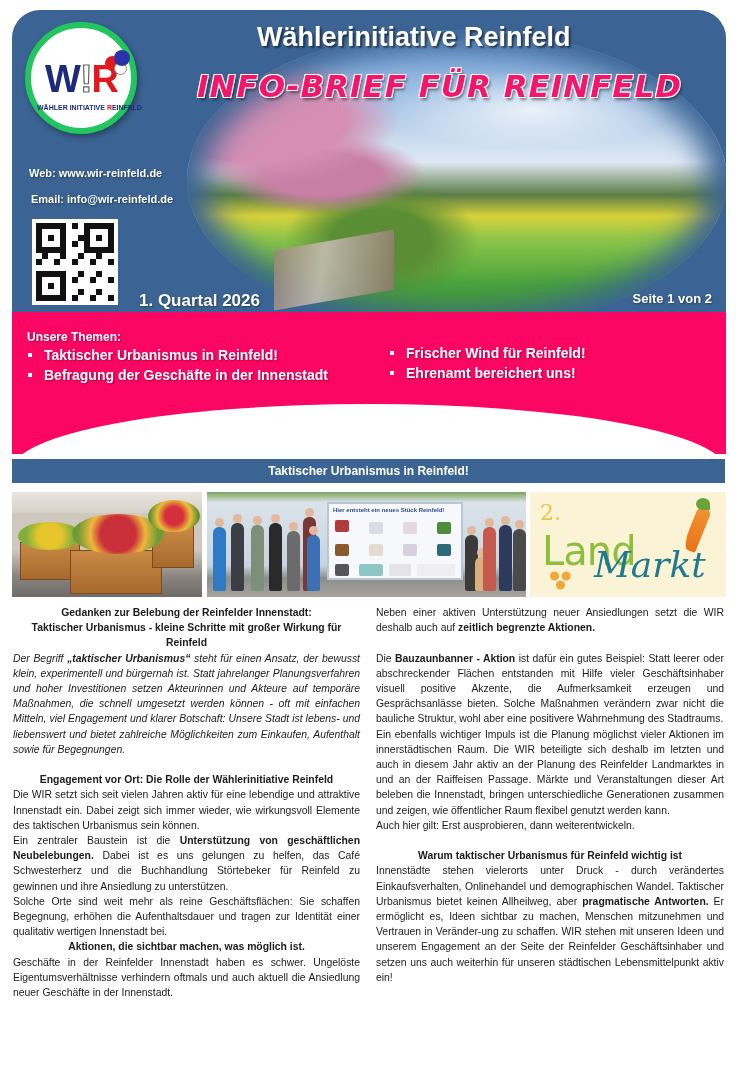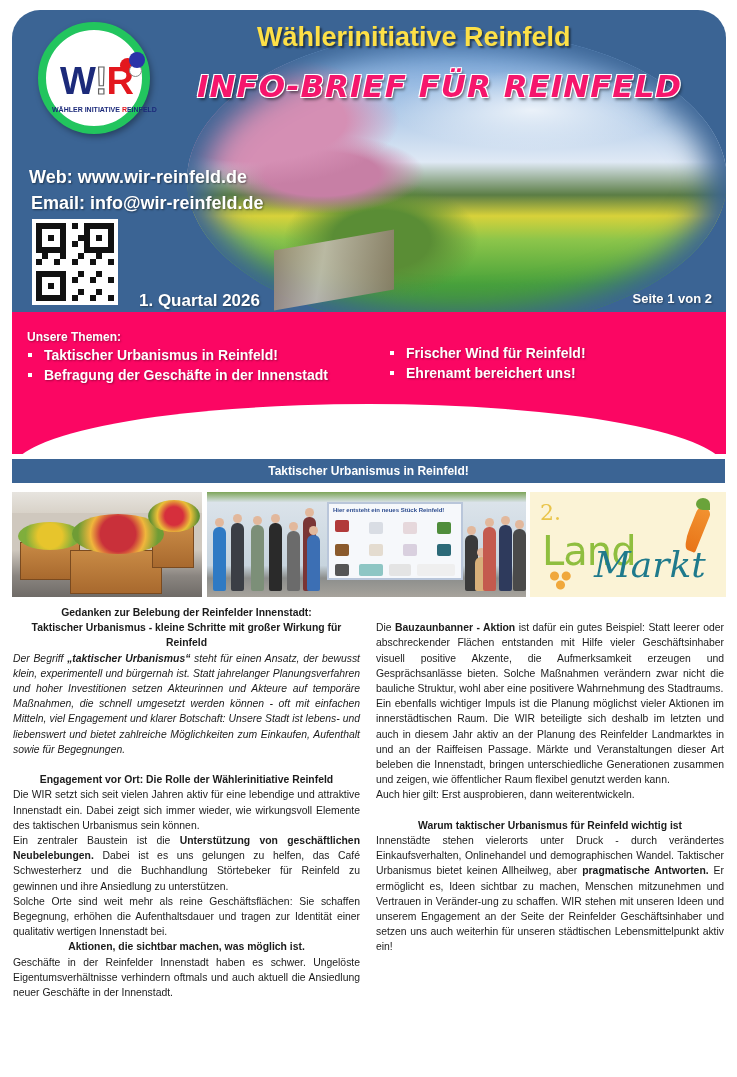--- a/index.html
+++ b/index.html
@@ -24,47 +24,47 @@
   .hero-clouds {
     position: absolute; left: 380px; top: 60px; width: 280px; height: 80px;
     background: radial-gradient(ellipse at 50% 50%, rgba(255,255,255,0.75), rgba(255,255,255,0) 70%);
   }
   .hero-fence {
     position: absolute; left: 262px; top: 230px; width: 120px; height: 60px;
     background: linear-gradient(100deg, #9a8576 0%, #c9bfb5 40%, #8d7a6a 100%);
     transform: skewY(-10deg); opacity: 0.85;
   }
   .logo-circle {
-    position: absolute; left: 26px; top: 12px; width: 112px; height: 112px;
-    background: #fff; border-radius: 50%; border: 8px solid #22c55e;
+    position: absolute; left: 13px; top: 12px; width: 112px; height: 112px;
+    background: #fff; border-radius: 50%; border: 6px solid #22c55e;
     box-shadow: 2px 3px 6px rgba(0,0,0,0.35);
     text-align: right;
   }
   .logo-wir { position: absolute; left: 14px; top: 30px; font-weight: bold; font-size: 38px; letter-spacing: -1px; }
   .logo-w { color: #1c2a7a; }
   .logo-excl { color: #fff; -webkit-text-stroke: 1.2px #666; }
   .logo-r { color: #e3171e; }
   .logo-dots { position: absolute; left: 74px; top: 22px; width: 30px; height: 26px; }
   .logo-dot-red { position: absolute; left: 0; top: 6px; width: 15px; height: 15px; background: #e3171e; border-radius: 50%; }
   .logo-dot-blue { position: absolute; left: 9px; top: 0; width: 16px; height: 16px; background: #2a32a8; border-radius: 50%; }
   .logo-dot-white { position: absolute; left: 9px; top: 12px; width: 13px; height: 13px; background: #fff; border: 1px solid #888; border-radius: 50%; }
   .logo-sub { position: absolute; left: 6px; top: 76px; font-size: 7px; font-weight: bold; color: #1c2a7a; white-space: nowrap; }
   .logo-sub b { color: #e3171e; }
 
   .org-title {
-    position: absolute; left: 245px; top: 12px; font-size: 27px; font-weight: bold; color: #fde047;
+    position: absolute; left: 245px; top: 12px; font-size: 27px; font-weight: bold; color: #ffffff;
     text-shadow: 2px 2px 2px rgba(0,0,0,0.5); white-space: nowrap;
   }
   .brief-title {
     position: absolute; left: 185px; top: 58px; font-size: 31px; font-weight: bold; font-style: italic;
     color: #f5166c; letter-spacing: 1px; font-family: "DejaVu Sans", sans-serif;
     text-transform: uppercase; white-space: nowrap;
     text-shadow: 1px 1px 0 #fff, -1px -1px 0 #fff, 1px -1px 0 #fff, -1px 1px 0 #fff, 2px 3px 3px rgba(0,0,0,0.45);
   }
-  .contact { position: absolute; color: #fff; font-weight: bold; font-size: 18px; text-shadow: 1px 1px 2px rgba(0,0,0,0.45); white-space: nowrap; }
+  .contact { position: absolute; color: #fff; font-weight: bold; font-size: 11px; text-shadow: 1px 1px 2px rgba(0,0,0,0.45); white-space: nowrap; }
   .contact-web { left: 17px; top: 157px; }
   .contact-email { left: 19px; top: 183px; }
   .qr {
     position: absolute; left: 20px; top: 209px; width: 86px; height: 86px; background: #fff; padding: 4px;
   }
   .qr-grid { width: 100%; height: 100%; display: grid; grid-template-columns: repeat(13, 1fr); grid-template-rows: repeat(13, 1fr); }
   .qr-grid span.b { background: #111; }
   .quarter { position: absolute; left: 127px; top: 281px; color: #fff; font-weight: bold; font-size: 17px; text-shadow: 1px 1px 2px rgba(0,0,0,0.4); }
   .page-indicator { position: absolute; right: 14px; top: 281px; color: #fff; font-weight: bold; font-size: 13px; text-shadow: 1px 1px 2px rgba(0,0,0,0.4); }
 
@@ -417,20 +417,21 @@
   <div class="gap"></div>
   <p class="h">Engagement vor Ort:  Die Rolle der Wählerinitiative Reinfeld</p>
   <p>Die WIR setzt sich seit vielen Jahren aktiv für eine lebendige und attraktive Innenstadt ein. Dabei zeigt sich immer wieder, wie wirkungsvoll Elemente des taktischen Urbanismus sein können.</p>
   <p><span>Ein zentraler Baustein ist die </span><b>Unterstützung von geschäftlichen Neubelebungen.</b><span> Dabei ist es uns gelungen zu helfen, das Café Schwesterherz und die Buchhandlung Störtebeker für Reinfeld zu gewinnen und ihre Ansiedlung zu unterstützen.</span></p>
   <p>Solche Orte sind weit mehr als reine Geschäftsflächen: Sie schaffen Begegnung, erhöhen die Aufenthaltsdauer und tragen zur Identität einer qualitativ wertigen Innenstadt bei.</p>
   <p class="h">Aktionen, die sichtbar machen, was möglich ist.</p>
   <p>Geschäfte in der Reinfelder Innenstadt haben es schwer. Ungelöste Eigentumsverhältnisse verhindern oftmals und auch aktuell die Ansiedlung neuer Geschäfte in der Innenstadt.</p>
 </div>
 
 <div class="col col-right">
+  <p><span>Neben einer aktiven Unterstützung neuer Ansiedlungen setzt die WIR deshalb auch auf </span><b>zeitlich begrenzte Aktionen.</b></p>
   <div class="gap"></div>
   <p><span>Die </span><b>Bauzaunbanner - Aktion</b><span> ist dafür ein gutes Beispiel: Statt leerer oder abschreckender Flächen entstanden mit Hilfe vieler Geschäftsinhaber visuell positive Akzente, die Aufmerksamkeit erzeugen und Gesprächsanlässe bieten. Solche Maßnahmen verändern zwar nicht die bauliche Struktur, wohl aber eine positivere Wahrnehmung des Stadtraums.</span></p>
   <p>Ein ebenfalls wichtiger Impuls ist die Planung möglichst vieler Aktionen im innerstädtischen Raum. Die WIR beteiligte sich deshalb im letzten und auch in diesem Jahr aktiv an der Planung des Reinfelder Landmarktes in  und an der Raiffeisen Passage. Märkte und Veranstaltungen dieser Art beleben die Innenstadt, bringen unterschiedliche Generationen zusammen und zeigen, wie öffentlicher Raum flexibel genutzt werden kann.</p>
   <p>Auch hier gilt: Erst ausprobieren, dann weiterentwickeln.</p>
   <div class="gap"></div>
   <p class="h">Warum taktischer Urbanismus für Reinfeld wichtig ist</p>
   <p><span>Innenstädte stehen vielerorts unter Druck - durch verändertes Einkaufsverhalten, Onlinehandel und demographischen Wandel. Taktischer Urbanismus bietet keinen Allheilweg, aber </span><b>pragmatische Antworten.</b><span> Er ermöglicht es, Ideen sichtbar zu machen, Menschen mitzunehmen und Vertrauen in Veränder-ung zu schaffen. WIR stehen mit unseren Ideen und unserem Engagement an der Seite der Reinfelder Geschäftsinhaber und setzen uns auch weiterhin für unseren städtischen Lebensmittelpunkt aktiv ein!</span></p>
 </div>
 
 </body></html>

